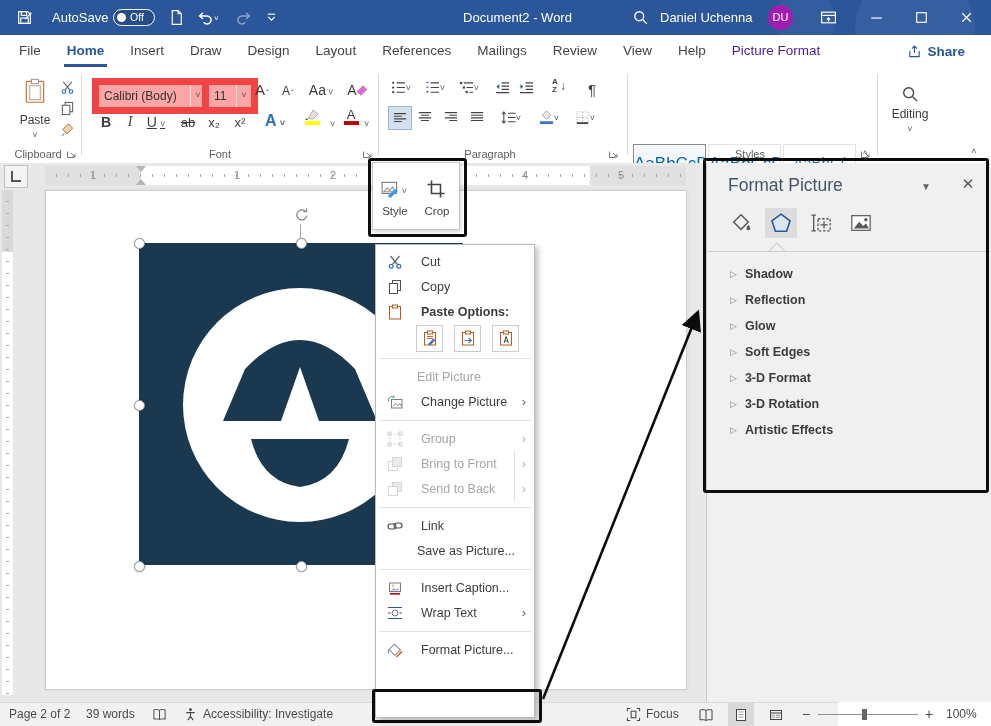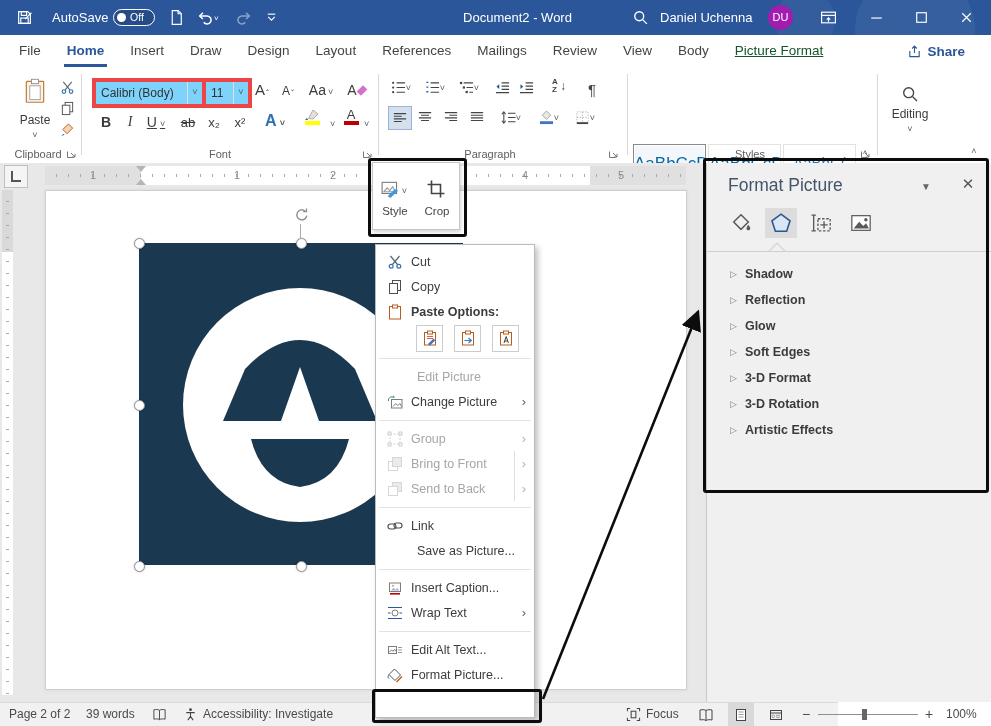--- a/index.html
+++ b/index.html
@@ -21,31 +21,31 @@
   #doc-title{position:absolute;left:0;right:0;top:0;height:35px;line-height:35px;text-align:center;color:#fff;font-size:13px;}
   #user-name{position:absolute;left:660px;top:0;height:35px;line-height:35px;color:#fff;font-size:13px;}
   #avatar{position:absolute;left:768px;top:5px;width:25px;height:25px;border-radius:50%;background:#a21caf;
        color:#fff;font-size:11px;text-align:center;line-height:25px;}
 
   
   #tabrow{position:absolute;left:0;top:35px;width:991px;height:33px;background:#fff;display:flex;align-items:center;font-size:13.5px;color:#444;}
   .rtab{padding:0 13px;height:33px;line-height:31px;position:relative;white-space:nowrap;}
   .rtab.active{color:#2b579a;font-weight:bold;}
   .rtab.active::after{content:"";position:absolute;left:10px;right:10px;bottom:1px;height:3px;background:#2b579a;}
-  .rtab.context{color:#14532d;text-decoration:underline;}
+  .rtab.context{color:#4c1d95;}
   #share-btn{position:absolute;right:18px;top:4px;height:24px;display:flex;align-items:center;gap:5px;color:#2b579a;font-size:13.5px;font-weight:bold;padding:0 8px;}
 
   
   #ribbon{position:absolute;left:0;top:68px;width:991px;height:95px;background:#fff;border-bottom:1px solid #d4d4d4;font-size:12px;}
   .gdiv{position:absolute;top:6px;bottom:8px;width:1px;background:#d9d9d9;}
   .glabel{position:absolute;bottom:3px;font-size:11px;color:#5e5e5e;text-align:center;}
   .launcher{position:absolute;bottom:4px;width:11px;height:11px;}
   .ribbtn{position:absolute;display:flex;align-items:center;justify-content:center;}
   .chev::after{content:"˅";font-size:9px;color:#555;line-height:1;}
-  .combo{position:absolute;height:22px;background:#7dd3fc;border:4px solid #ef4444;display:flex;align-items:center;font-size:12px;color:#333;}
+  .combo{position:absolute;height:22px;background:#fca5a5;border:7px solid #ef4444;display:flex;align-items:center;font-size:12px;color:#333;}
   .combo .cv{flex:1;padding-left:5px;white-space:nowrap;overflow:hidden;}
   .combo .ca{width:14px;text-align:center;color:#555;font-size:9px;border-left:1px solid #e0e0e0;align-self:stretch;line-height:20px;}
   .fbtn{position:absolute;height:22px;display:flex;align-items:flex-end;justify-content:center;font-size:14px;color:#3b3b3b;}
   .bar{display:block;height:4px;width:15px;margin-top:1px;}
   .stylecard{position:absolute;top:76px;width:71px;height:52px;background:#fff;border:1px solid #e3e3e3;text-align:center;}
   .stylecard.sel{border:1px solid #8a8a8a;box-shadow:inset 0 0 0 1px #fff;background:#f3f6fb;}
   .stylecard .prev{font-size:17px;color:#0369a1;margin-top:9px;white-space:nowrap;overflow:hidden;}
   .stylecard .prev.h1{color:#2e74b5;font-size:15px;}
   .stylecard .nm{font-size:11px;color:#444;margin-top:6px;white-space:nowrap;}
 
@@ -85,21 +85,21 @@
   
   #minitoolbar{position:absolute;left:372px;top:162px;width:86px;height:66px;background:#fff;border:1px solid #c6c6c6;box-shadow:1px 2px 4px rgba(0,0,0,.18);z-index:20;}
   .mtb-btn{position:absolute;top:8px;width:34px;height:36px;display:flex;align-items:center;justify-content:center;}
   .mtb-lbl{position:absolute;top:42px;font-size:11.5px;color:#444;width:40px;text-align:center;}
 
   
   #contextmenu{position:absolute;left:375px;top:244px;width:160px;height:474px;background:#fff;border:1px solid #bbb;
       box-shadow:3px 3px 6px rgba(0,0,0,.25);z-index:30;padding-top:4px;box-sizing:border-box;}
   .mi{height:25px;display:flex;align-items:center;position:relative;}
   .mi .mico{width:16px;height:16px;margin-left:11px;}
-  .mi .mlab{margin-left:8px;font-size:12.5px;color:#3c3c3c;white-space:nowrap;}
+  .mi .mlab{margin-left:18px;font-size:12.5px;color:#3c3c3c;white-space:nowrap;}
   .mi.bold .mlab{font-weight:bold;}
   .mi.disabled .mlab{color:#a6a6a6;}
   .mi.disabled .mico{opacity:.4;}
   .mi .msub{position:absolute;right:8px;top:0;height:25px;line-height:25px;font-size:13px;color:#666;}
   .mi.disabled .msub{color:#b5b5b5;}
   .mi .msub.split{border-left:1px solid #e0e0e0;padding-left:7px;}
   .mi.noicon .mlab{margin-left:41px;}
   .msep{height:1px;background:#e2e2e2;margin:5.5px 3px;}
   .mpaste{height:28px;display:flex;align-items:center;gap:11px;padding-left:40px;}
   .pbtn{width:25px;height:25px;border:1px solid #ccc;display:flex;align-items:center;justify-content:center;background:#fff;}
@@ -197,21 +197,21 @@
   <span class="rtab" style="margin-left:6px">File</span>
   <span class="rtab active">Home</span>
   <span class="rtab">Insert</span>
   <span class="rtab">Draw</span>
   <span class="rtab">Design</span>
   <span class="rtab">Layout</span>
   <span class="rtab">References</span>
   <span class="rtab">Mailings</span>
   <span class="rtab">Review</span>
   <span class="rtab">View</span>
-  <span class="rtab">Body</span>
+  <span class="rtab">Help</span>
   <span class="rtab context">Picture Format</span>
   <span id="share-btn">
     <svg viewBox="0 0 16 16" width="15" height="15" fill="none" stroke="#2b579a" stroke-width="1.2">
       <path d="M3 7.5v6h10v-6"></path>
         <path d="M8 9.5V2.8M5.5 4.8L8 2.3l2.5 2.5"></path>
     </svg>
     <span>Share</span>
   </span>
 </nav>
 
@@ -725,30 +725,20 @@
           <circle cx="8" cy="8" r="3" stroke="#7c7c7c"></circle>
         </svg>
       </span>
     <span class="mlab">Wrap Text</span>
     <span class="msub">›</span>
     </div>
   <div class="msep"></div>
   <div class="mi">
     <span class="mico">
       <svg viewBox="0 0 16 16" width="16" height="16" fill="none">
-        <rect x="1.5" y="4.5" width="8" height="7" stroke="#7c7c7c"></rect>
-          <path d="M2.5 10l2-2.2 1.5 1.5 1.6-2 1.4 2.2" stroke="#7c7c7c"></path>
-        <path d="M11 5.5h4M11 8h4M11 10.5h4" stroke="#9a9a9a"></path>
-        </svg>
-      </span>
-    <span class="mlab">Edit Alt Text...</span>
-    </div>
-  <div class="mi">
-    <span class="mico">
-      <svg viewBox="0 0 16 16" width="16" height="16" fill="none">
         <path d="M7.5 2l6 6-5.5 5.5-6-6z" stroke="#555"></path>
         <path d="M2 7.5c-1.2 1.8-1.6 3.4.3 3.8" stroke="#2f6fb2"></path>
         <path d="M9 14.5l5.5-5.5 1 1-5.5 5.5z" fill="#c55a11"></path>
         </svg>
       </span>
     <span class="mlab">Format Picture...</span>
     </div>
 </div>
 
 <div class="anno" style="left:368px;top:158px;width:93px;height:73px"></div>

